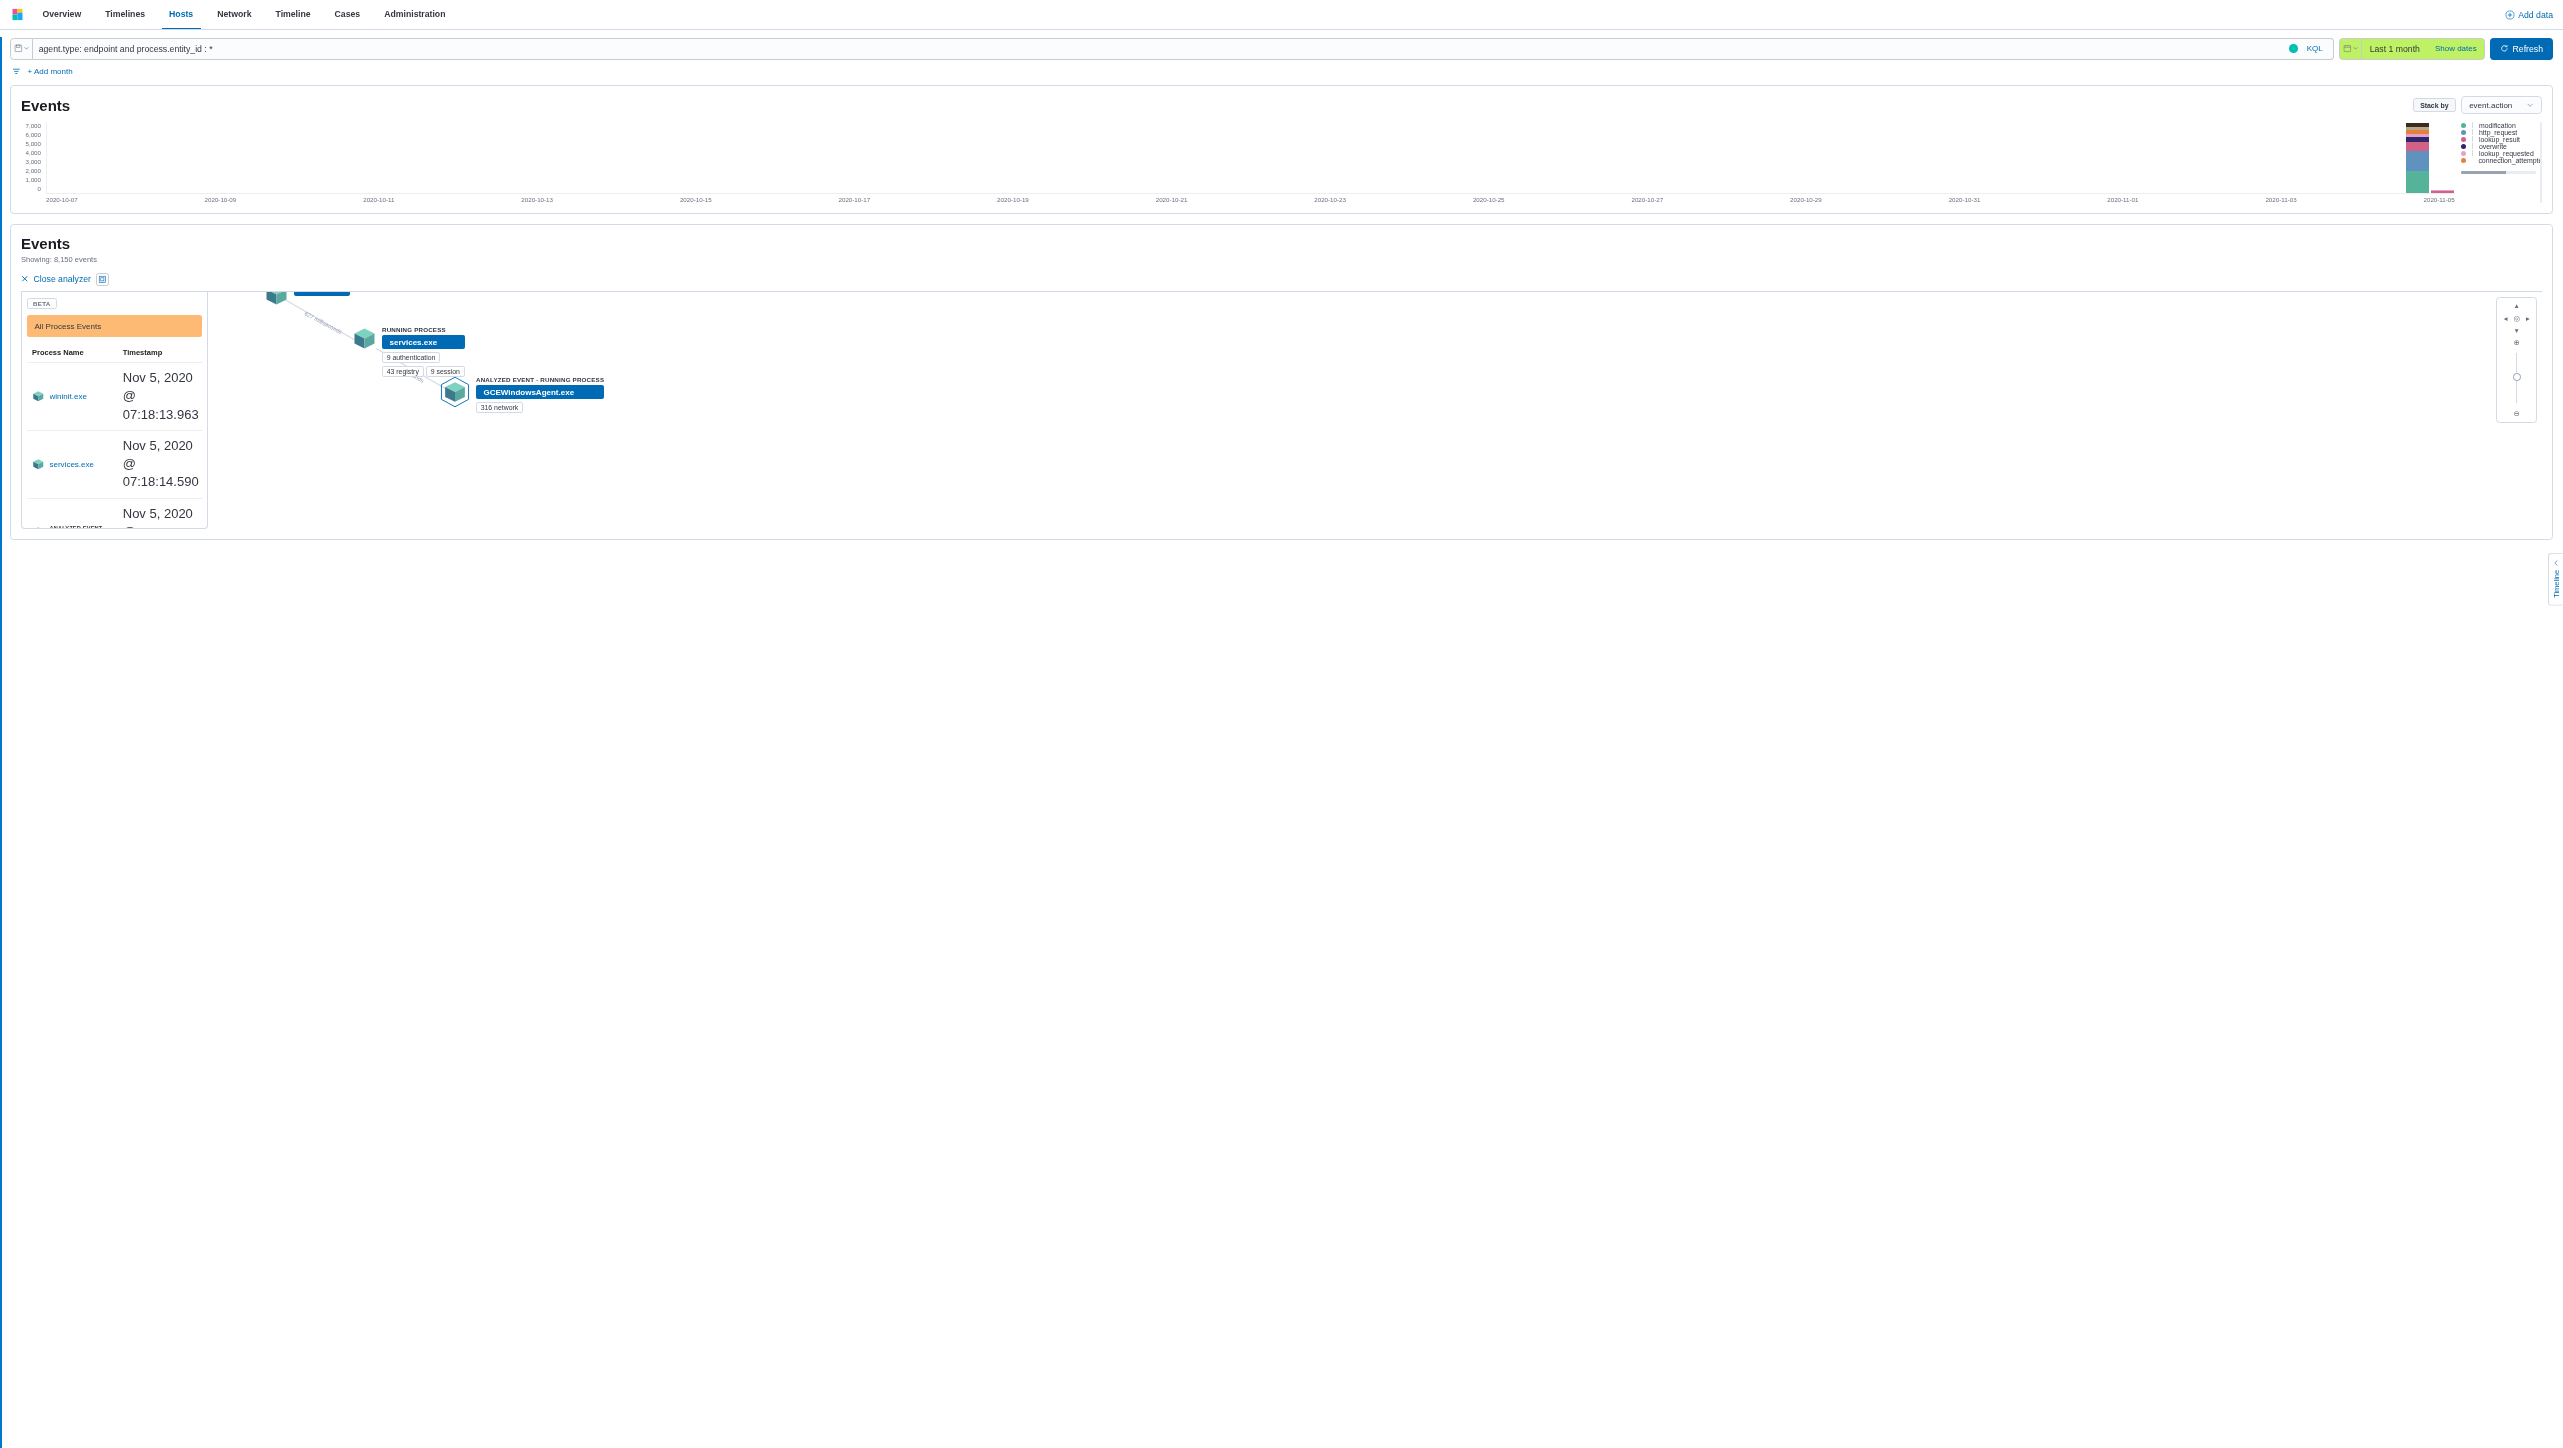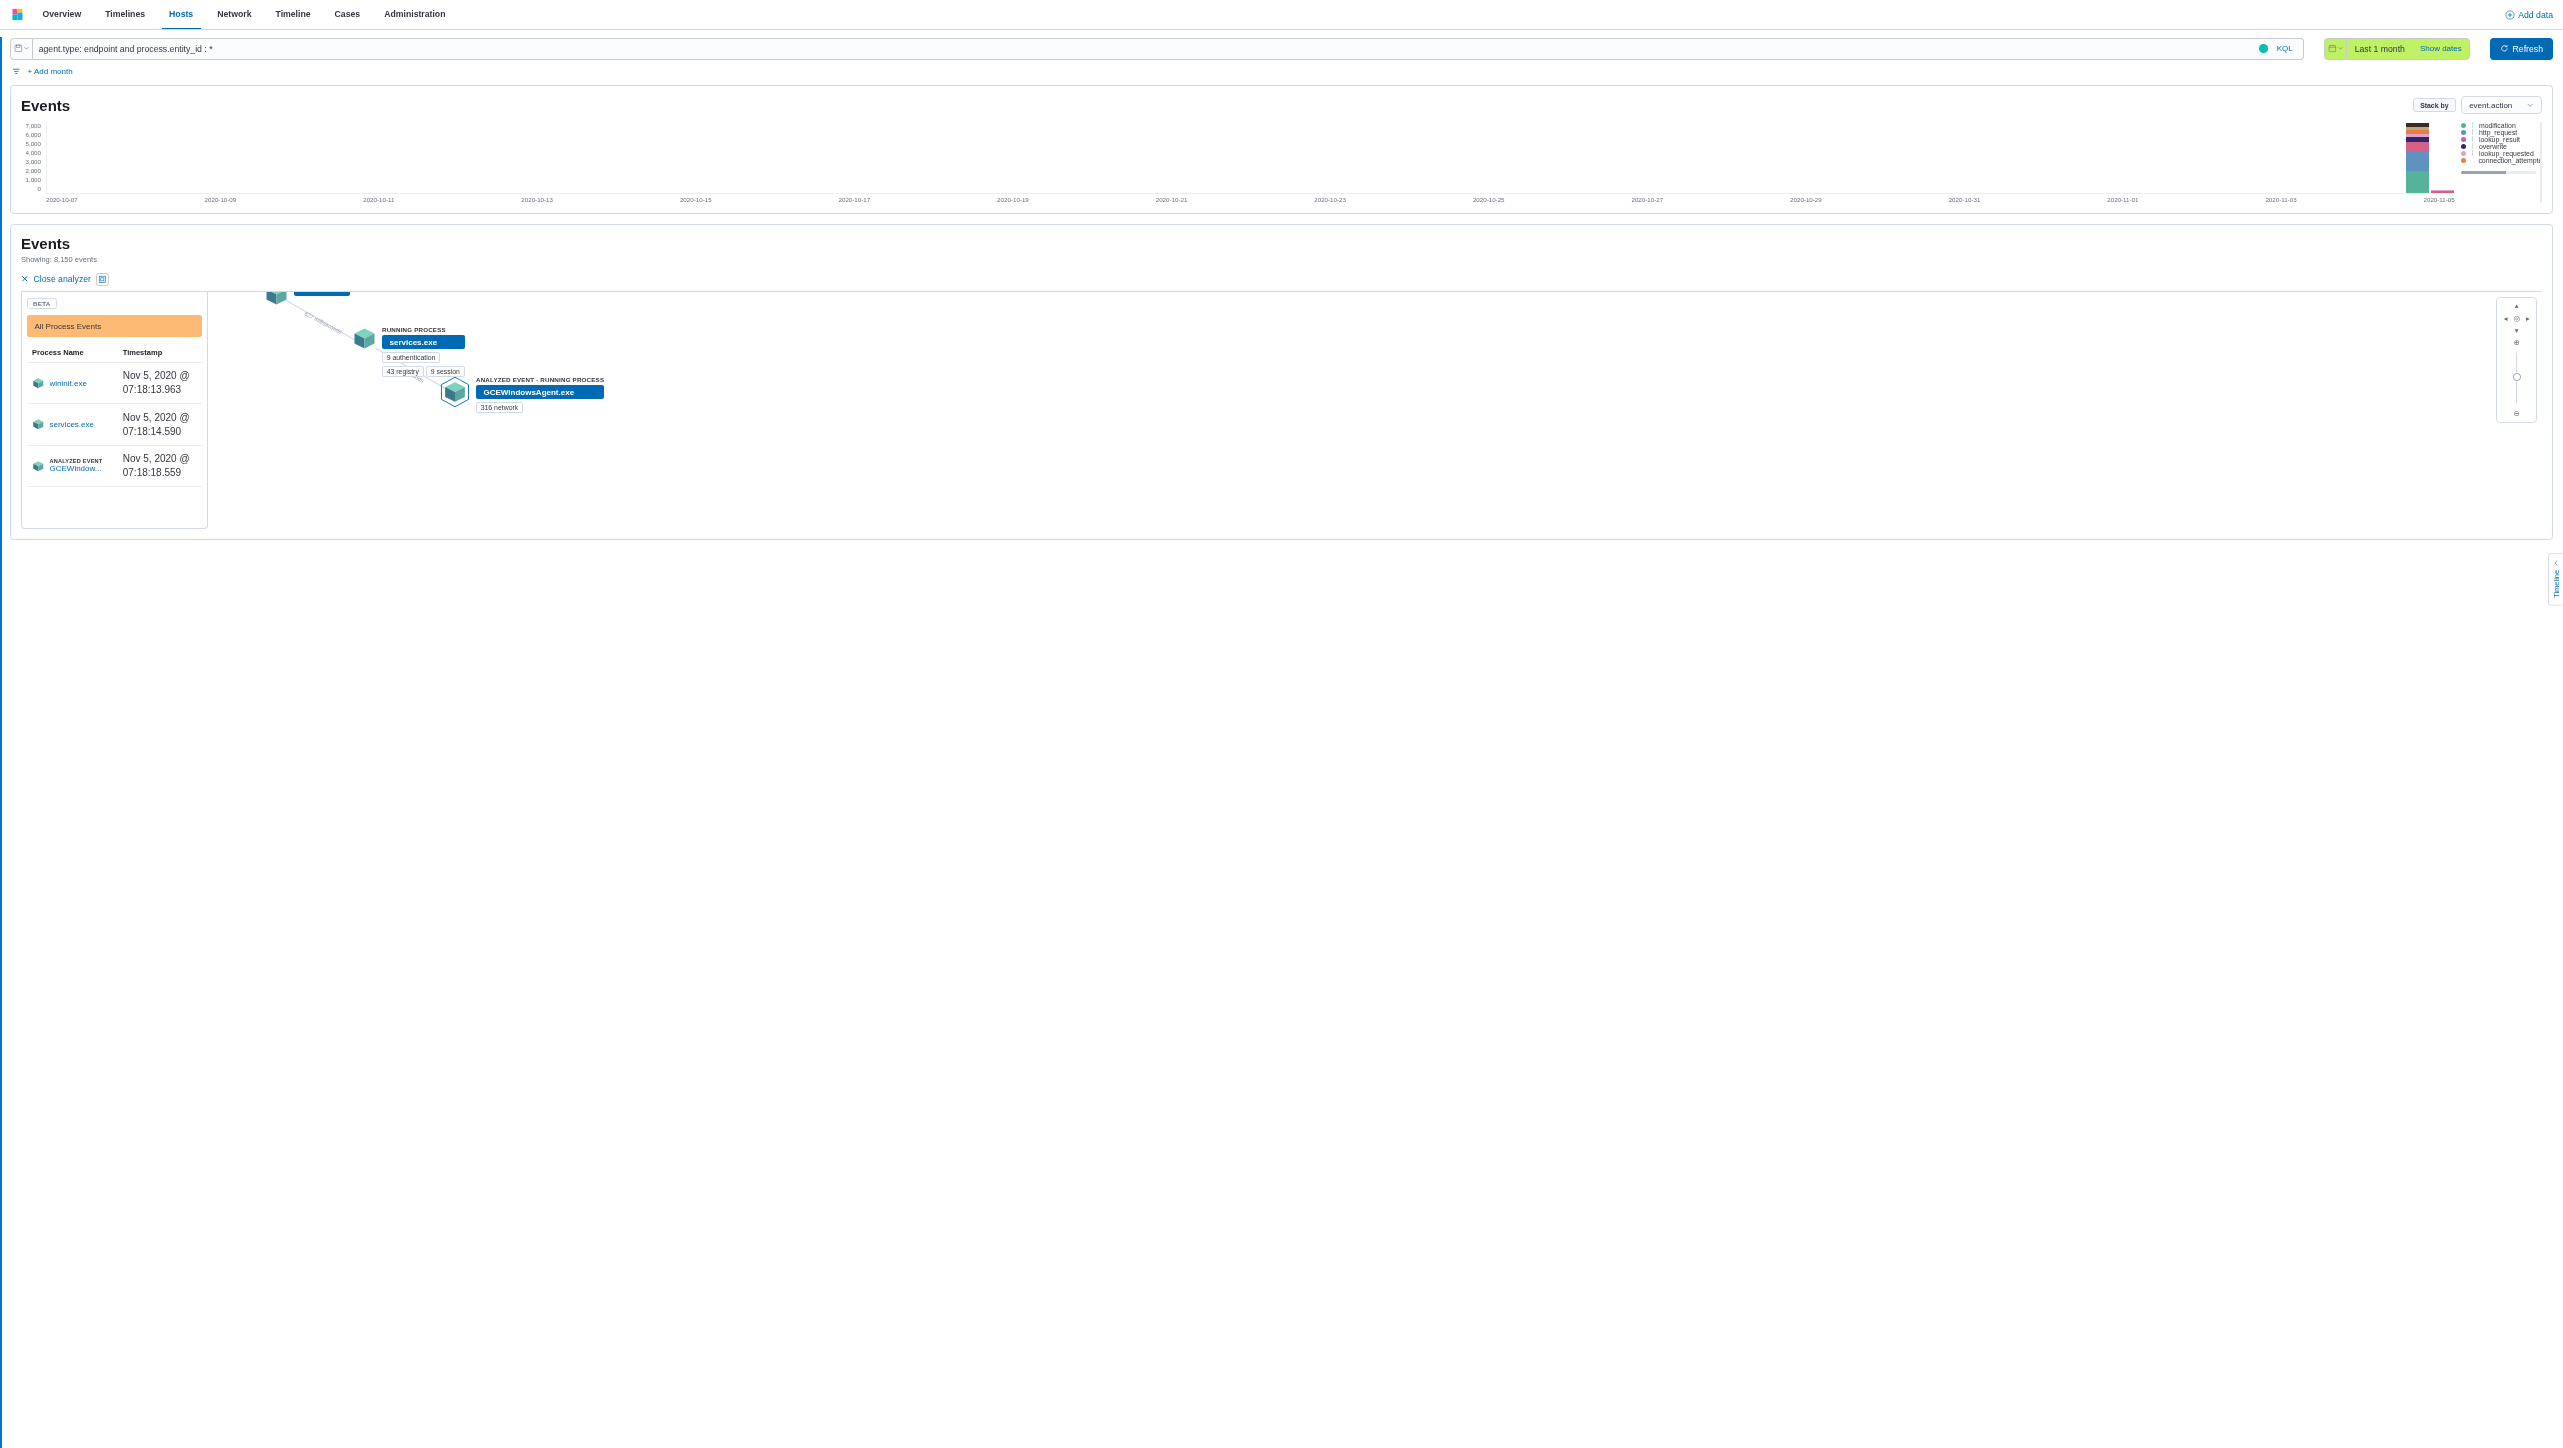--- a/index.html
+++ b/index.html
@@ -8,21 +8,21 @@
 
 .topbar { display: flex; align-items: center; justify-content: space-between; border-bottom: 0.6px solid #d3dae6; padding: 0 10px; height: 30px; }
 .topbar-left { display: flex; align-items: center; gap: 2.5px; }
 .logo { width: 15px; height: 15px; margin-right: 7.5px; }
 .nav-tabs { display: flex; gap: 9px; }
 .nav-tab { padding: 8.7px 7.5px; font-size: 8.7px; font-weight: 600; color: #343741; cursor: pointer; border-bottom: 1.2px solid transparent; }
 .nav-tab.active { color: #006bb4; border-bottom-color: #006bb4; }
 .add-data { display: flex; align-items: center; gap: 3.7px; color: #006bb4; font-weight: 500; cursor: pointer; }
 
 
-.querybar { display: flex; align-items: center; gap: 20px; padding: 7.5px 10px 2.5px; }
+.querybar { display: flex; align-items: center; gap: 5px; padding: 7.5px 10px 2.5px; }
 .query-left { display: flex; align-items: center; gap: 0; flex: 1; }
 .query-save-btn { display: flex; align-items: center; justify-content: center; width: 22.5px; height: 22.5px; border: 0.6px solid #c9cbcd; border-radius: 3.7px 0 0 3.7px; background: #fbfcfd; cursor: pointer; }
 .query-input-wrap { flex: 1; display: flex; align-items: center; height: 22.5px; border: 0.6px solid #c9cbcd; border-left: none; border-radius: 0 3.7px 3.7px 0; background: #fbfcfd; padding: 0 6.2px; }
 .query-input { flex: 1; border: none; background: transparent; outline: none; font-size: 8.7px; color: #343741; }
 .kql-badge { color: #006bb4; font-size: 8px; padding: 0 3.7px; }
 .green-dot { width: 8.7px; height: 8.7px; background: #00bfb3; border-radius: 50%; margin-right: 5px; }
 .datepicker { display: flex; align-items: center; height: 22.5px; border: 0.6px solid #c9cbcd; border-radius: 3.7px; background: #bef264; }
 .datepicker-btn { display: flex; align-items: center; justify-content: center; width: 22.5px; height: 22.5px; border-right: 0.6px solid #c9cbcd; cursor: pointer; }
 .datepicker-text { padding: 0 7.5px; font-size: 8.7px; }
 .show-dates { color: #006bb4; font-size: 8px; padding: 0 7.5px; cursor: pointer; }
@@ -70,21 +70,21 @@
 .beta-badge { display: inline-block; font-size: 6.2px; font-weight: 700; border: 0.6px solid #d3dae6; border-radius: 2.5px; padding: 1.2px 5px; color: #69707d; letter-spacing: 0.3px; }
 .proc-events-header { margin-top: 6.2px; background: #fdba74; border-radius: 2.5px; padding: 6.2px 7.5px; font-size: 8px; color: #343741; }
 .proc-table-head { display: flex; margin-top: 11.2px; padding: 0 5px 5px; font-size: 7.5px; font-weight: 600; color: #1a1c21; border-bottom: 0.6px solid #eee; }
 .col-name { width: 55%; }
 .col-ts { width: 45%; }
 .proc-row { display: flex; align-items: center; padding: 6.2px 5px; border-bottom: 0.6px solid #eee; }
 .proc-row .col-name { display: flex; align-items: center; gap: 5px; }
 .proc-cube-sm { width: 12.5px; height: 12.5px; flex-shrink: 0; }
 .proc-link { color: #006bb4; font-size: 8px; white-space: nowrap; overflow: hidden; text-overflow: ellipsis; }
 .analyzed-tag { font-size: 5.6px; font-weight: 700; color: #343741; letter-spacing: 0.2px; }
-.proc-row .col-ts { font-size: 10px; color: #343741; line-height: 1.4; }
+.proc-row .col-ts { font-size: 13px; color: #343741; line-height: 1.4; }
 
 .analyzer-canvas { flex: 1; position: relative; overflow: hidden; }
 .node { position: absolute; display: flex; align-items: flex-start; gap: 5px; }
 .node-cube { width: 25px; height: 25px; flex-shrink: 0; }
 .node-body { display: flex; flex-direction: column; gap: 2.5px; }
 .node-caption { font-size: 6.2px; font-weight: 700; color: #343741; letter-spacing: 0.2px; }
 .node-pill { background: #006bb4; color: #fff; border-radius: 1.9px; padding: 2.5px 7.5px; font-size: 8px; font-weight: 600; }
 .node-tags { display: flex; gap: 2.5px; flex-wrap: wrap; }
 .node-tag { border: 0.6px solid #d3dae6; border-radius: 1.9px; padding: 1.2px 3.7px; font-size: 6.9px; color: #343741; background: #fff; }
 .edge-label { position: absolute; font-size: 5.6px; color: #98a2b3; transform: rotate(28deg); transform-origin: left center; }

